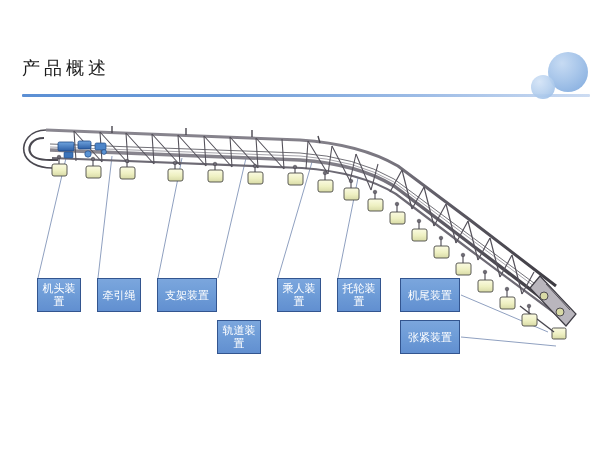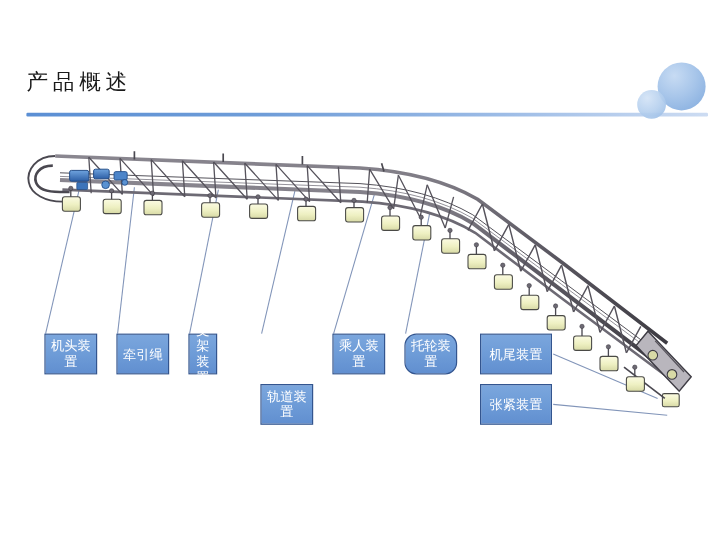--- a/index.html
+++ b/index.html
@@ -226,30 +226,30 @@
       </g>
     </g>
   </svg>
 
   <div class="callout-box" id="callout-jitou" style="left: 37px; top: 278px; width: 44px; height: 34px;">
     <span>机头装置</span>
   </div>
   <div class="callout-box" id="callout-qianyin" style="left: 97px; top: 278px; width: 44px; height: 34px;">
     <span>牵引绳</span>
   </div>
-  <div class="callout-box" id="callout-zhijia" style="left: 157px; top: 278px; width: 24px; height: 34px;">
+  <div class="callout-box" id="callout-zhijia" style="left: 157px; top: 278px; width: 60px; height: 34px;">
     <span>支架装置</span>
   </div>
   <div class="callout-box" id="callout-guidao" style="left: 217px; top: 278px; width: 44px; height: 34px; margin-top: 42px;">
     <span>轨道装置</span>
   </div>
   <div class="callout-box" id="callout-chengren" style="left: 277px; top: 278px; width: 44px; height: 34px;">
     <span>乘人装置</span>
   </div>
-  <div class="callout-box" id="callout-tuolun" style="left: 337px; top: 278px; width: 44px; height: 34px; border-radius: 10px;">
+  <div class="callout-box" id="callout-tuolun" style="left: 337px; top: 278px; width: 44px; height: 34px;">
     <span>托轮装置</span>
   </div>
   <div class="callout-box" id="callout-jiwei" style="left: 400px; top: 278px; width: 60px; height: 34px;">
     <span>机尾装置</span>
   </div>
   <div class="callout-box" id="callout-zhangjin" style="left: 400px; top: 320px; width: 60px; height: 34px;">
     <span>张紧装置</span>
   </div>
 
 </div>

